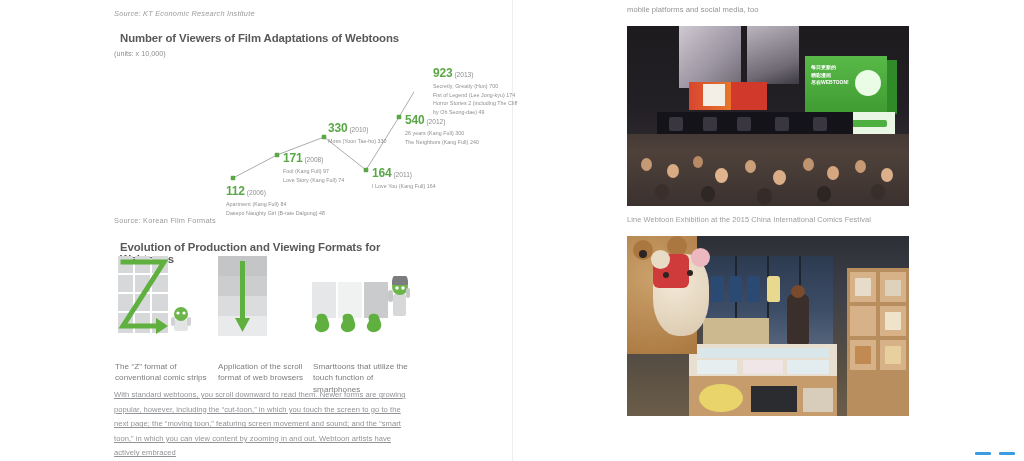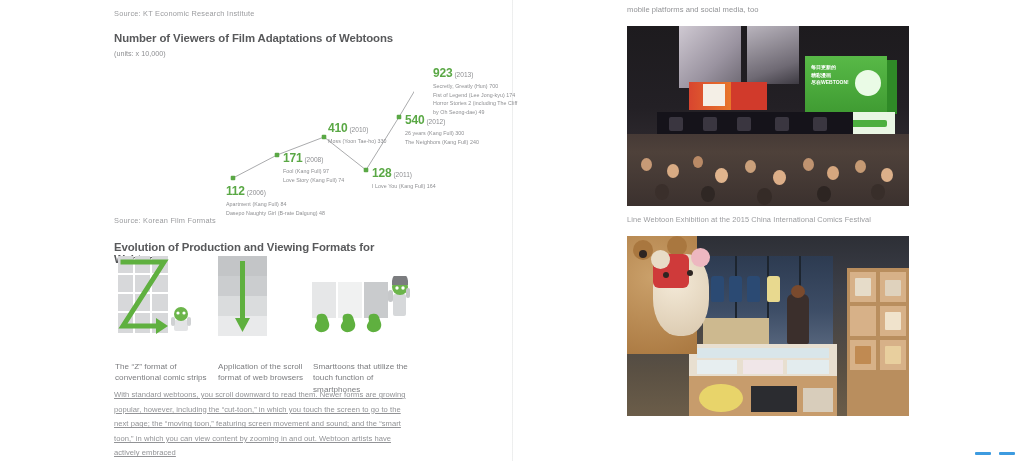--- a/index.html
+++ b/index.html
@@ -11,23 +11,23 @@
   .page{position:relative;width:1024px;height:461px;}
 
   
   .col-divider{position:absolute;left:512px;top:0;width:1px;height:461px;
     background:linear-gradient(to right,#ffffff,#eceded 55%,#ffffff);}
 
   
   .left-col{position:absolute;left:114px;top:0;width:300px;}
 
   .source-note{font-size:7.4px;color:#9a9b9e;letter-spacing:.2px;line-height:1.4;}
-  .src-top{position:absolute;left:0;top:9px;}
-
-  .sec-title{font-size:11.4px;font-weight:bold;color:#58595b;letter-spacing:-.1px;}
+  .src-top{position:absolute;left:0;top:9px;font-style:italic;}
+
+  .sec-title{font-size:11.4px;font-weight:bold;color:#58595b;letter-spacing:-.1px;margin-left:6px;}
   .t1{position:absolute;left:0;top:32px;}
   .units{position:absolute;left:0;top:49px;font-size:7.2px;color:#8e8f92;}
 
   
   .chart{position:absolute;left:0;top:58px;width:300px;height:150px;}
   .chart svg{position:absolute;left:0;top:0;}
   .pt-label{position:absolute;white-space:nowrap;}
   .pt-val{font-size:12px;font-weight:bold;color:#5aa845;letter-spacing:-.2px;}
   .pt-year{font-size:6.6px;color:#8e8f92;margin-left:2px;}
   .pt-lines{font-size:5.3px;color:#8e8f92;line-height:1.62;margin-top:1px;letter-spacing:.05px;}
@@ -158,27 +158,27 @@
             </div>
           </div>
           <div class="pt-label" style="left: 169px; top: 90px;">
             <div><span class="pt-val">171</span><span class="pt-year">(2008)</span></div>
             <div class="pt-lines">
               <div>Fool (Kang Full) 97</div>
               <div>Love Story (Kang Full) 74</div>
             </div>
           </div>
           <div class="pt-label" style="left: 214px; top: 60px;">
-            <div><span class="pt-val">410</span><span class="pt-year">(2010)</span></div>
+            <div><span class="pt-val">330</span><span class="pt-year">(2010)</span></div>
             <div class="pt-lines">
               <div>Moss (Yoon Tae-ho) 330</div>
             </div>
           </div>
           <div class="pt-label" style="left: 258px; top: 105px;">
-            <div><span class="pt-val">128</span><span class="pt-year">(2011)</span></div>
+            <div><span class="pt-val">164</span><span class="pt-year">(2011)</span></div>
             <div class="pt-lines">
               <div>I Love You (Kang Full) 164</div>
             </div>
           </div>
           <div class="pt-label" style="left: 291px; top: 52px;">
             <div><span class="pt-val">540</span><span class="pt-year">(2012)</span></div>
             <div class="pt-lines">
               <div>26 years (Kang Full) 300</div>
               <div>The Neighbors (Kang Full) 240</div>
             </div>

